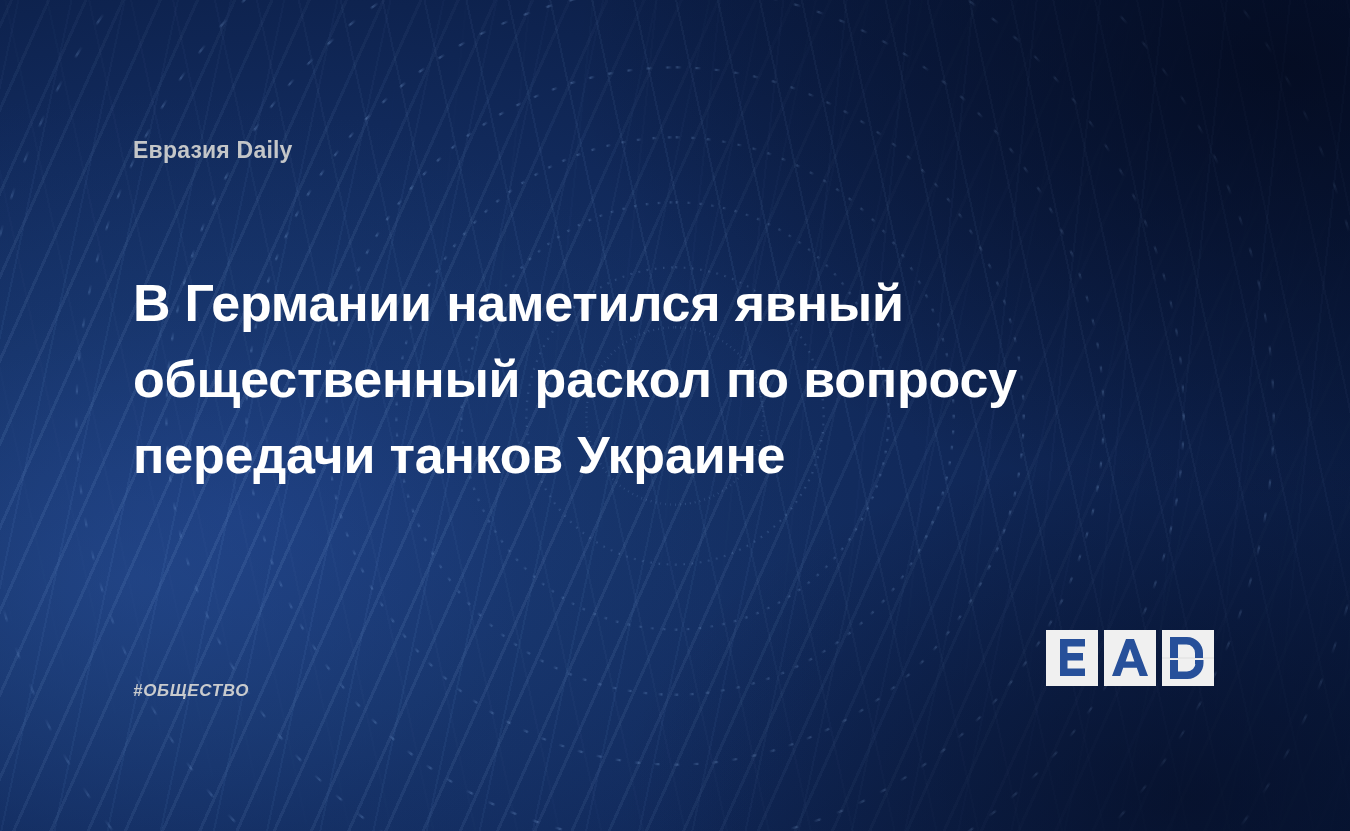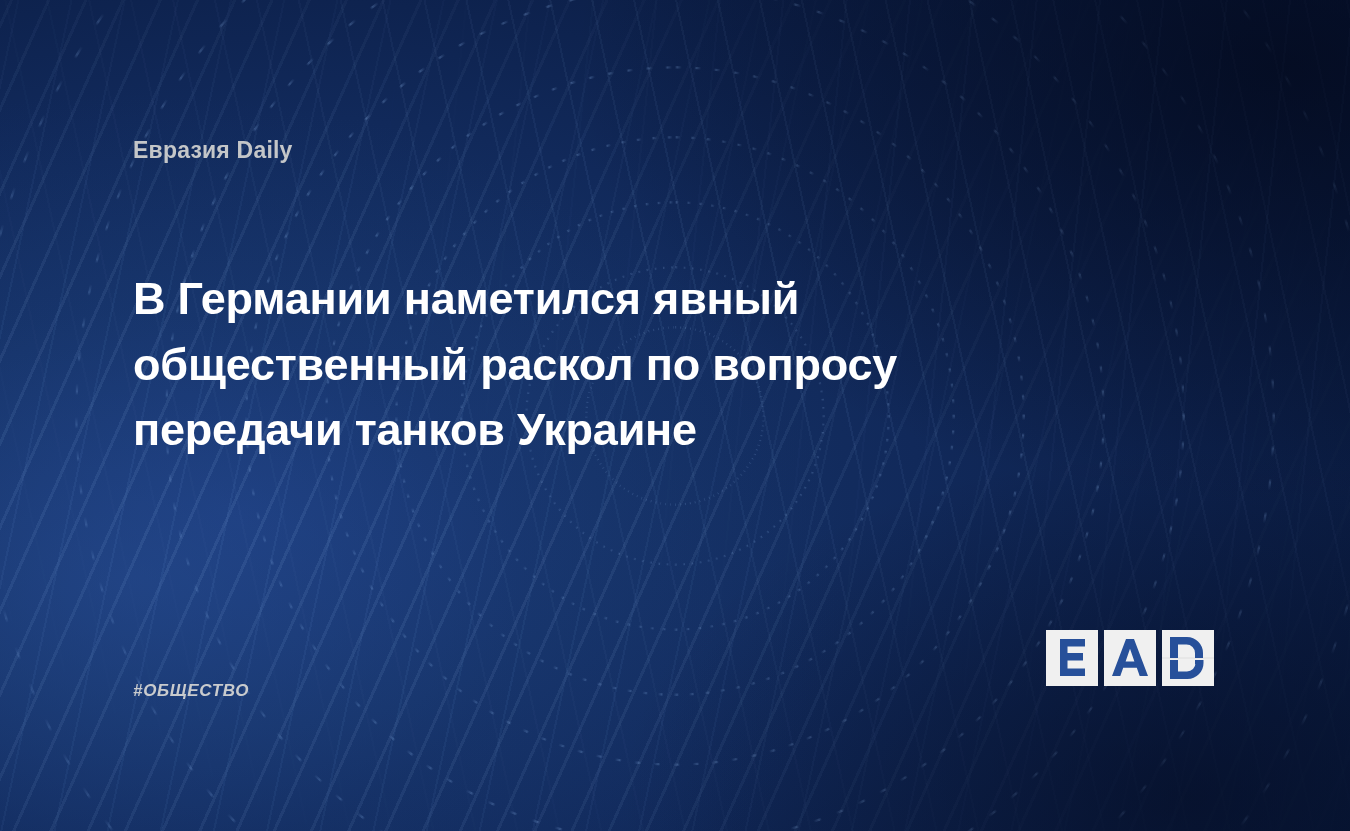--- a/index.html
+++ b/index.html
@@ -109,21 +109,21 @@
     font-weight:bold;
     letter-spacing:.2px;
     color:#c4c6c8;
     white-space:nowrap;
   }
 
   .headline {
     position:absolute;
     left:133px; top:266px;
     width:960px;
-    font-size:45px;
+    font-size:52px;
     font-weight:bold;
     line-height:1.46;
     color:#ffffff;
     letter-spacing:-.2px;
   }
 
   .category {
     position:absolute;
     left:133px; top:681px;
     font-size:17px;

